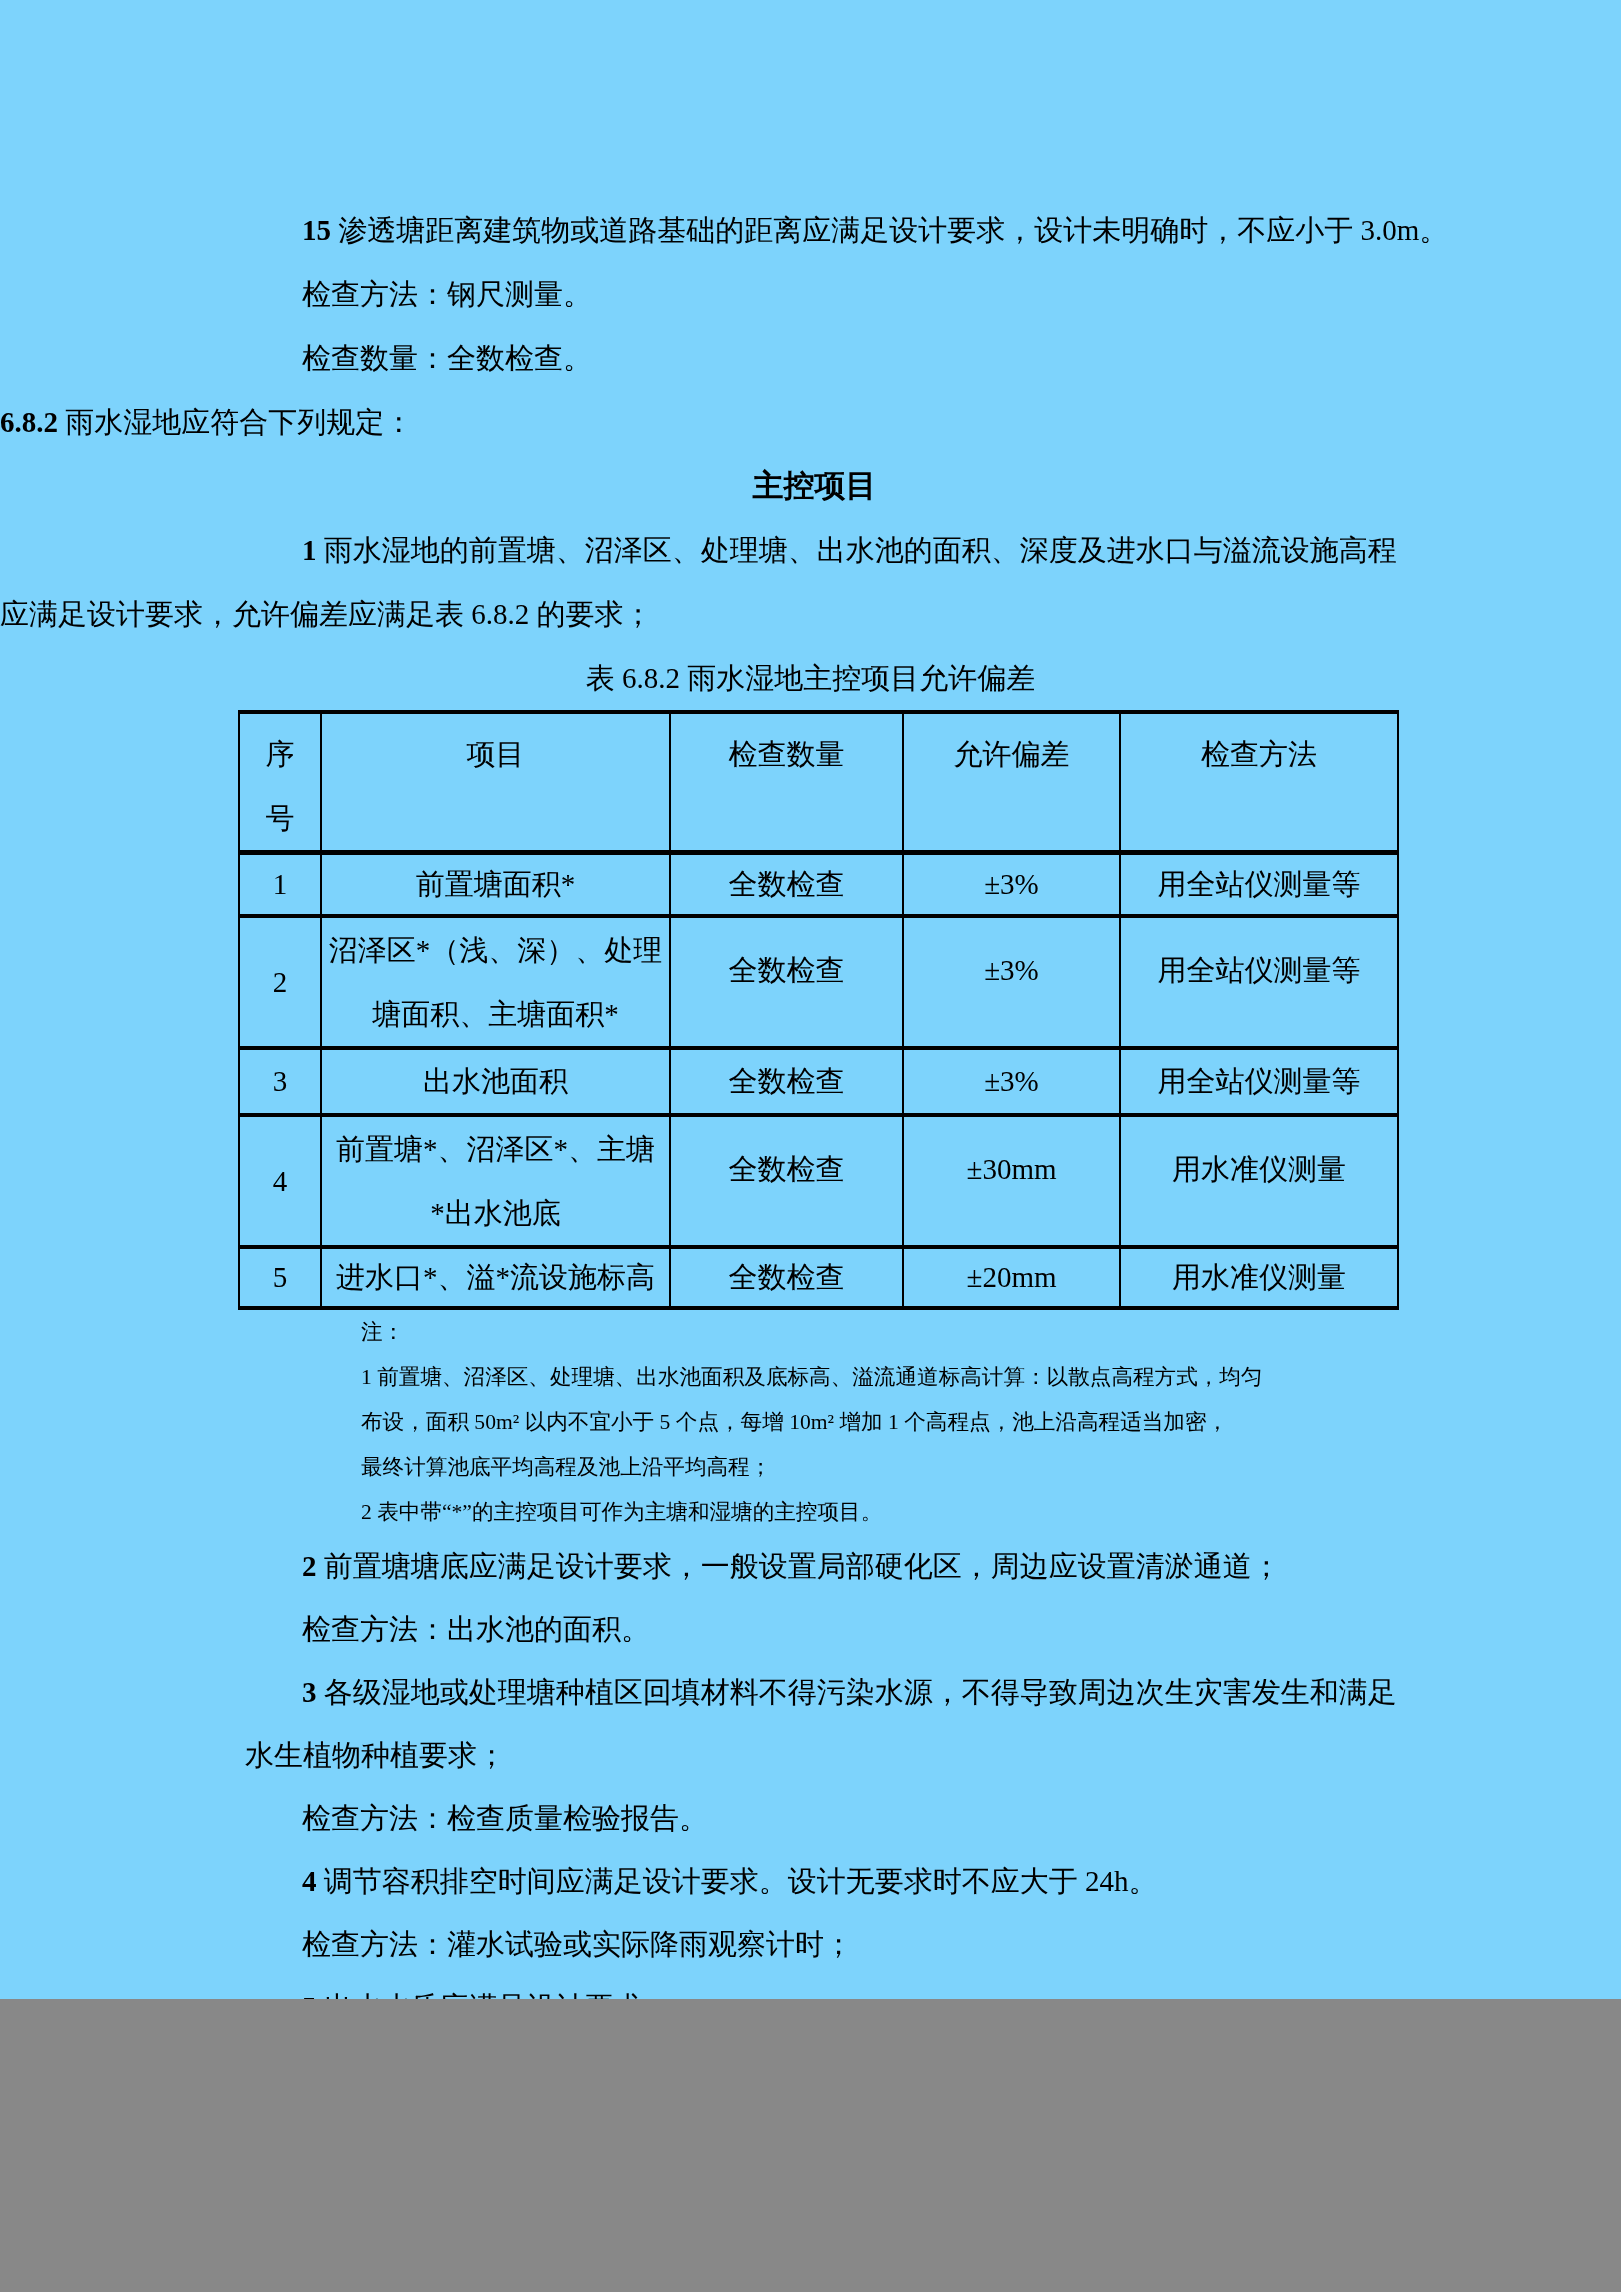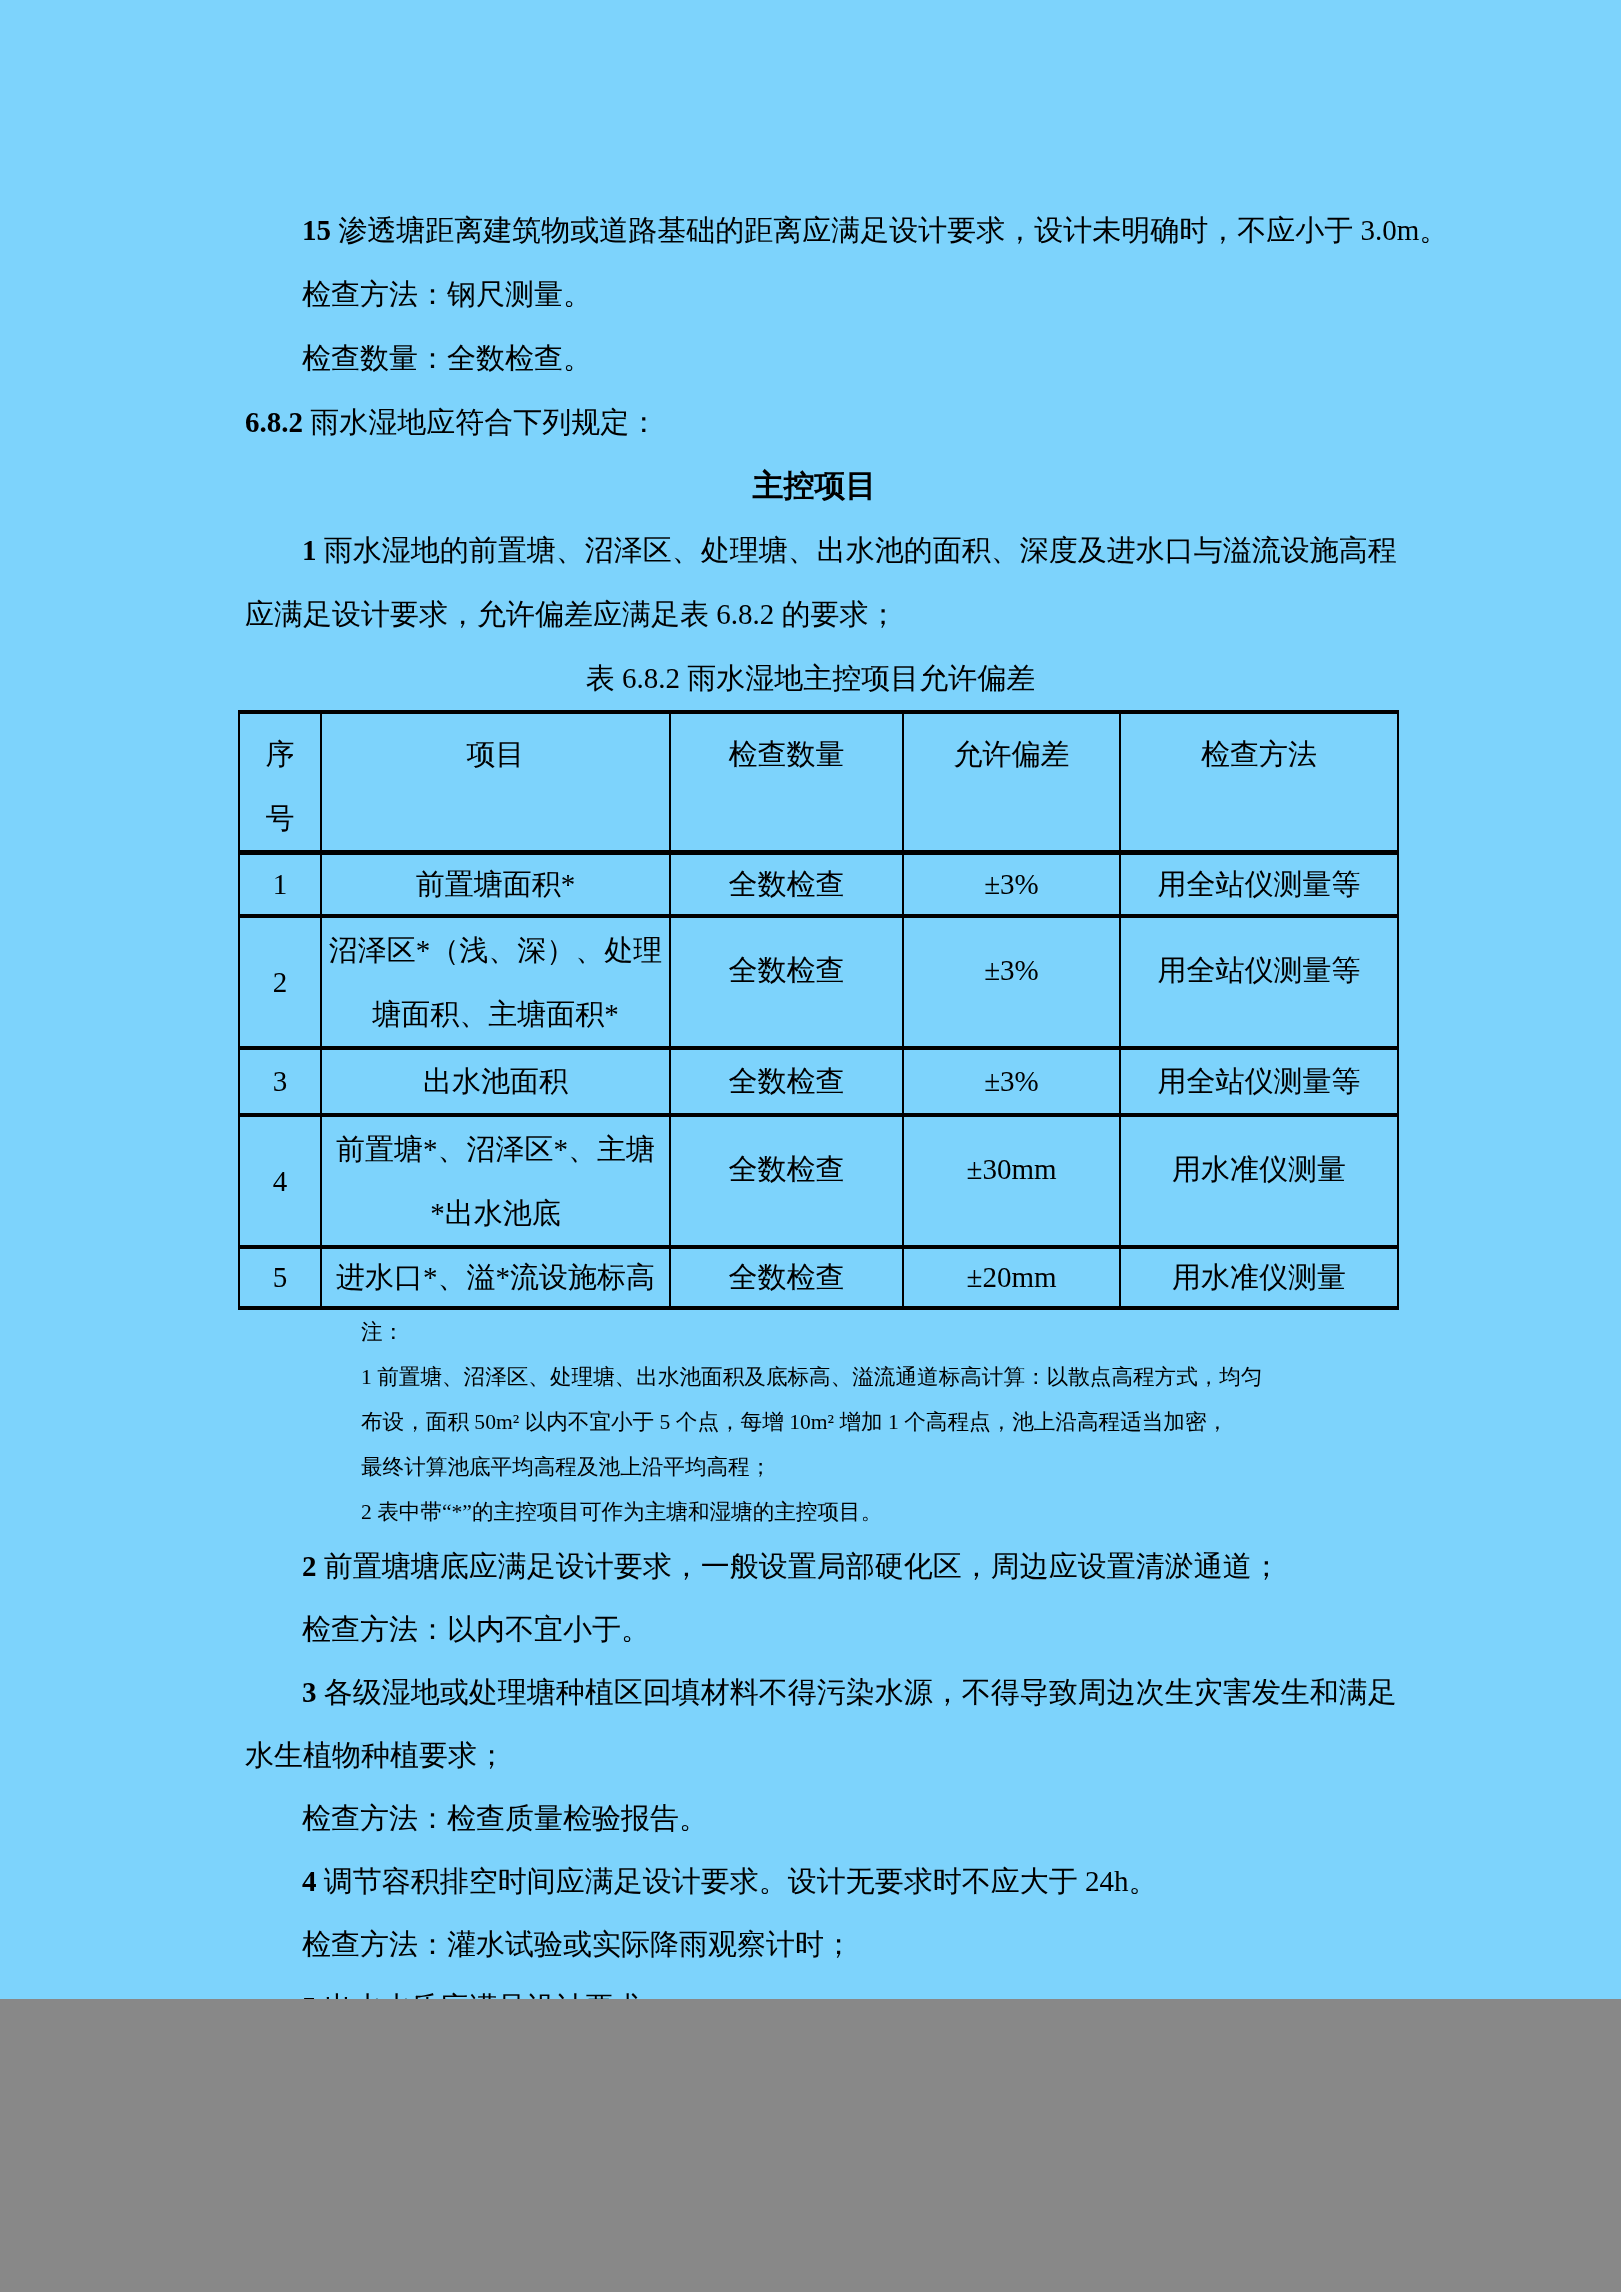--- a/index.html
+++ b/index.html
@@ -10,21 +10,20 @@
     background:#7dd3fc;
     color:#000;
     font-family:"Liberation Serif","DejaVu Serif",serif;
     overflow:hidden;
   }
   .spacer-top { height:198px; }
 
   .bodyline {
     height:64px; line-height:64px;
     font-size:29px;
-    margin-left:245px;
     white-space:nowrap;
   }
   .bodyline.indent { margin-left:302px; }
   .bodyline2 {
     height:63px; line-height:63px;
     font-size:29px;
     margin-left:245px;
     white-space:nowrap;
   }
   .bodyline2.indent { margin-left:302px; }
@@ -168,21 +167,21 @@
     </tbody>
   </table>
 
   <div class="note">注：</div>
   <div class="note">1 前置塘、沼泽区、处理塘、出水池面积及底标高、溢流通道标高计算：以散点高程方式，均匀</div>
   <div class="note">布设，面积 50m² 以内不宜小于 5 个点，每增 10m² 增加 1 个高程点，池上沿高程适当加密，</div>
   <div class="note">最终计算池底平均高程及池上沿平均高程；</div>
   <div class="note">2 表中带“*”的主控项目可作为主塘和湿塘的主控项目。</div>
 
   <div class="bodyline2 indent"><b class="pnum">2</b><span> 前置塘塘底应满足设计要求，一般设置局部硬化区，周边应设置清淤通道；</span></div>
-  <div class="bodyline2 indent">检查方法：以内不宜小于。</div>
+  <div class="bodyline2 indent">检查方法：出水池的面积。</div>
   <div class="bodyline2 indent"><b class="pnum">3</b><span> 各级湿地或处理塘种植区回填材料不得污染水源，不得导致周边次生灾害发生和满足</span></div>
   <div class="bodyline2">水生植物种植要求；</div>
   <div class="bodyline2 indent">检查方法：检查质量检验报告。</div>
   <div class="bodyline2 indent"><b class="pnum">4</b><span> 调节容积排空时间应满足设计要求。设计无要求时不应大于 24h。</span></div>
   <div class="bodyline2 indent">检查方法：灌水试验或实际降雨观察计时；</div>
   <div class="bodyline2 indent"><b class="pnum">5</b><span> 出水水质应满足设计要求；</span></div>
   <div class="bodyline2 indent">检查方法：灌水试验或实际降雨观察计时。</div>
 
   <div class="page-number">47</div>
 </div>

